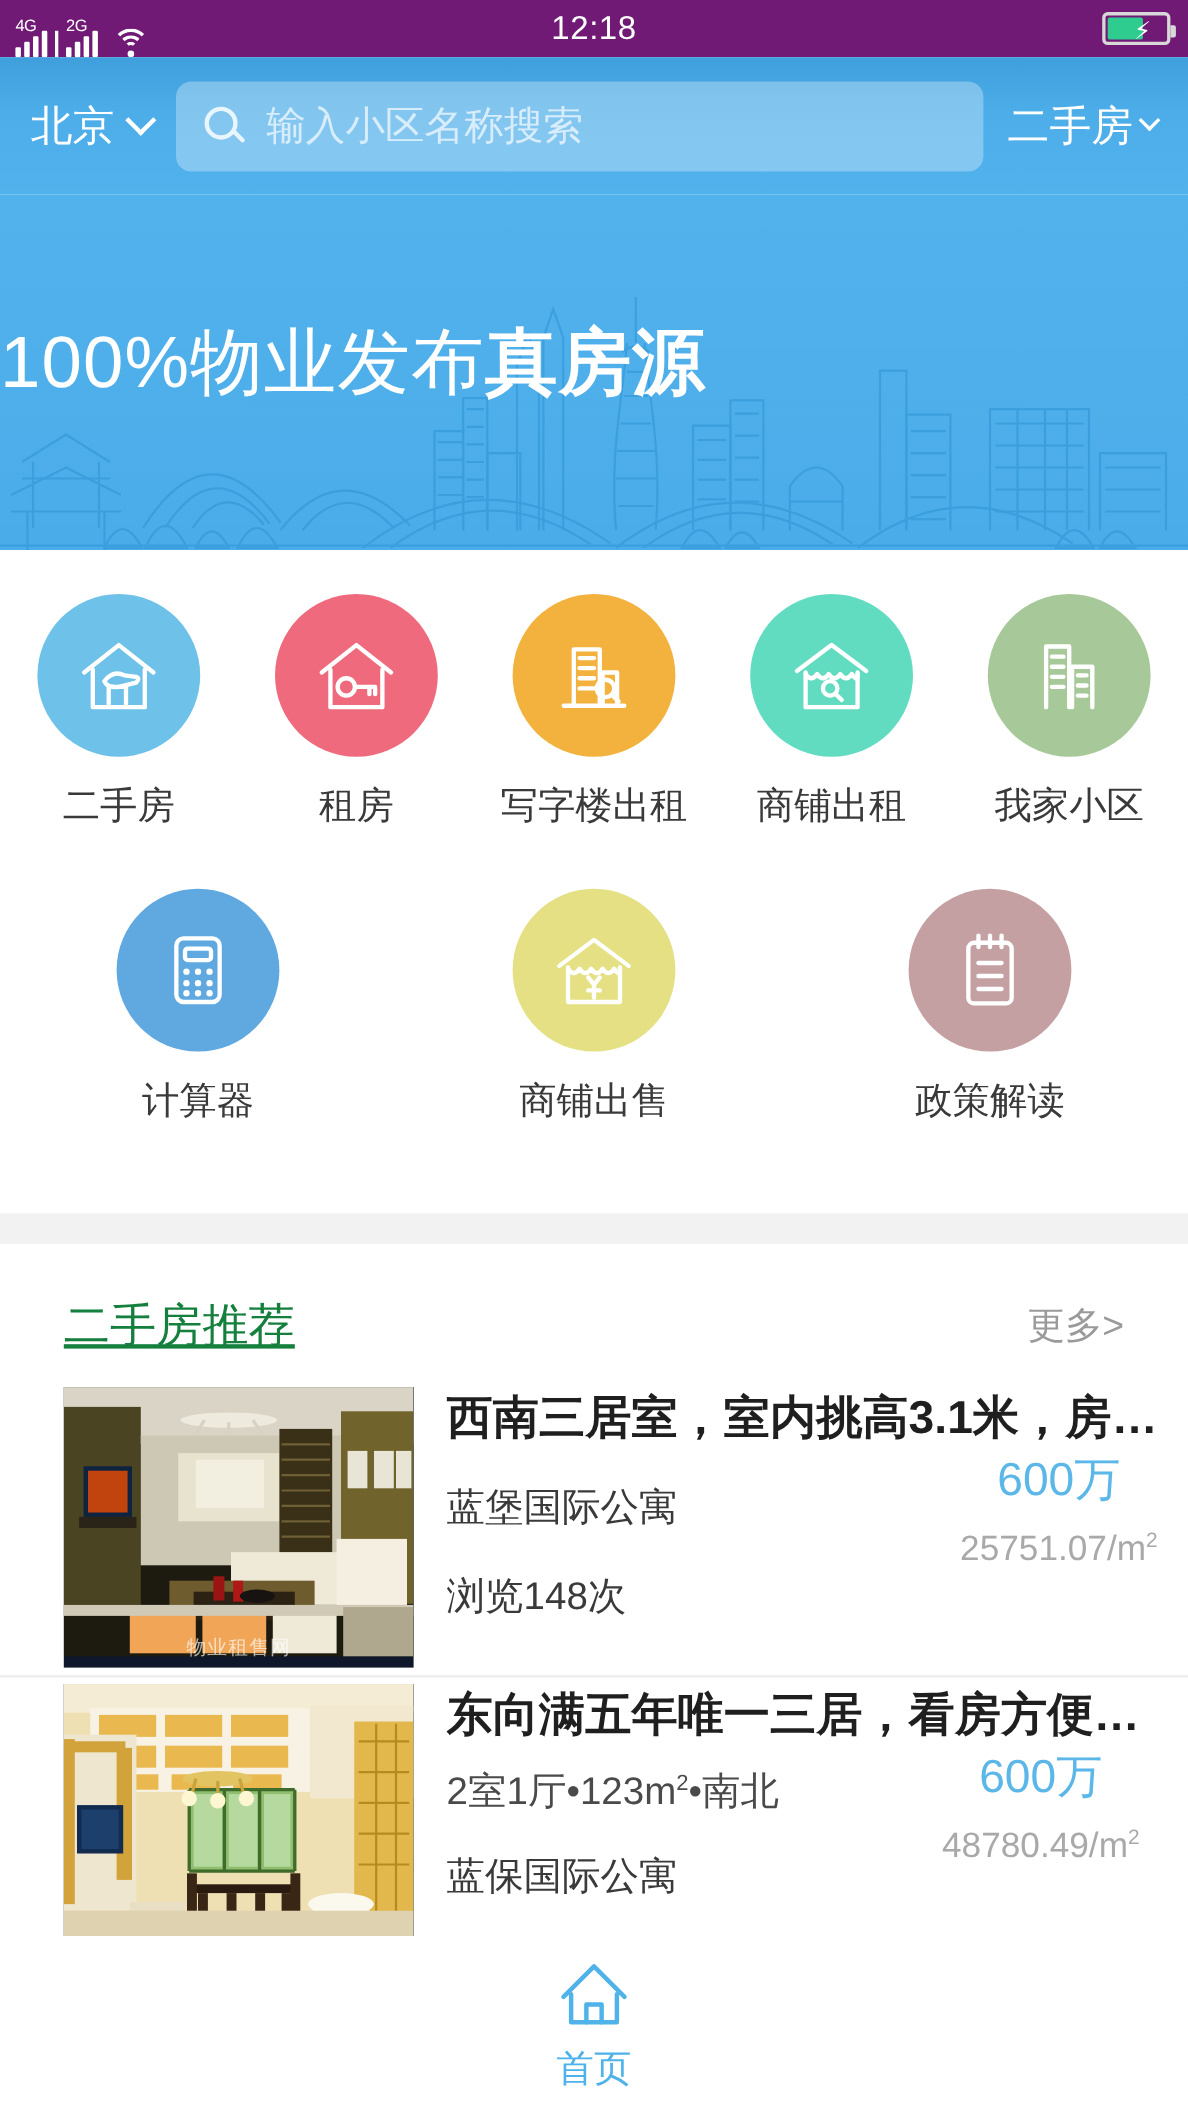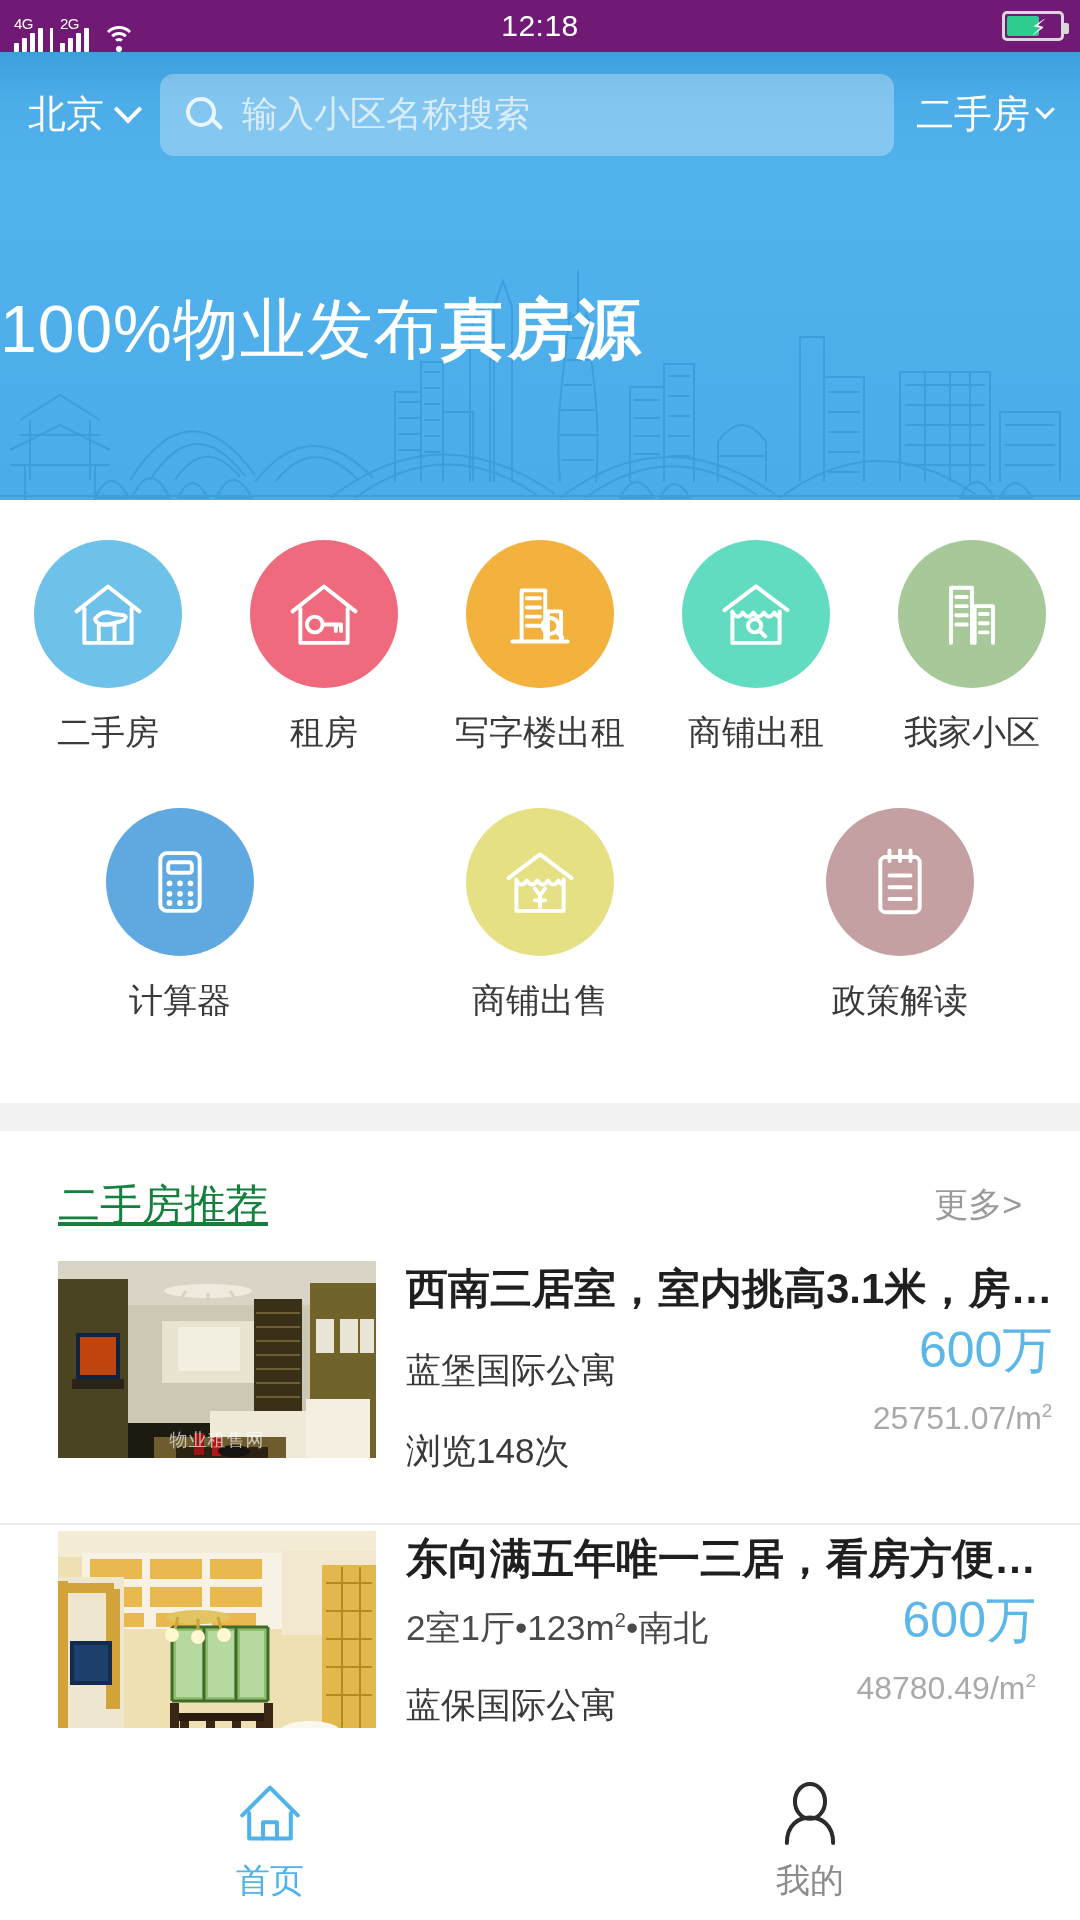--- a/index.html
+++ b/index.html
@@ -88,33 +88,33 @@
 
   
   .sec-head{ position:absolute; top:1160px; left:0; width:1080px; height:90px;
              display:flex; align-items:center; padding:0 58px; }
   .sec-title{ font-size:42px; color:#15803d;text-decoration:underline; }
   .sec-more{ margin-left:auto; font-size:34px; color:#9a9a9a; }
 
   .list{ position:absolute; top:1255px; left:0; width:1080px; }
   .item{ position:relative; display:flex; padding:0 58px; height:268px; }
   .item + .item{ border-top:2px solid #ededed; }
-  .thumb{ width:318px; height:197px; flex:none; margin-top:6px; position:relative; overflow:hidden;
+  .thumb{ width:318px; height:255px; flex:none; margin-top:6px; position:relative; overflow:hidden;
           background:#0f172a; }
   .thumb svg{ width:318px; height:245px; display:block; }
   .wm{ position:absolute; left:50%; bottom:6px; transform:translateX(-50%);
        color:rgba(255,255,255,.65); font-size:18px; white-space:nowrap; letter-spacing:1px; }
   .info{ flex:1; padding-left:30px; padding-top:6px; position:relative; }
   .i-title{ font-size:42px; font-weight:bold; color:#1f1f1f; white-space:nowrap; overflow:hidden; }
   .i-spec{ margin-top:18px; font-size:35px; color:#4a4a4a; }
   .i-spec sup{ font-size:20px; }
   .i-comm{ margin-top:30px; font-size:35px; color:#3a3a3a; }
   .i-views{ margin-top:34px; font-size:35px; color:#3a3a3a; }
   .i-price{ position:absolute; right:0; top:62px; text-align:right; }
-  .p-total{ font-size:50px; color:#5cb7e9; }
+  .p-total{ font-size:42px; color:#5cb7e9;text-align:center; }
   .p-unit{ margin-top:16px; font-size:32px; color:#a9a9a9; }
   .p-unit sup{ font-size:19px; }
 
   
   .tabbar{ position:absolute; bottom:0; left:0; width:1080px; height:160px; background:#fff;
            display:flex; }
   .tab{ flex:1; display:flex; flex-direction:column; align-items:center; justify-content:center; gap:8px; }
   .tab svg{ width:74px; height:74px; }
   .tab .tlabel{ font-size:34px; }
   .tab.active .tlabel{ color:#4fb3ea; }
@@ -492,22 +492,15 @@
 
   <div class="tabbar">
     <div class="tab active">
       <svg viewBox="0 0 64 64" fill="none" stroke="#4fb3ea" stroke-width="3.5" stroke-linecap="round" stroke-linejoin="round">
         <path d="M8 34 L32 10 L56 34"></path>
         <path d="M14 32 v22 h36 v-22"></path>
         <path d="M26 54 v-14 h12 v14"></path>
       </svg>
       <div class="tlabel">首页</div>
     </div>
-    <div class="tab inactive">
-      <svg viewBox="0 0 64 64" fill="none" stroke="#2b2b2b" stroke-width="3.5" stroke-linecap="round" stroke-linejoin="round">
-        <ellipse cx="32" cy="22" rx="13" ry="15"></ellipse>
-        <path d="M12 58 C12 42 22 36 32 36 C42 36 52 42 52 58"></path>
-      </svg>
-      <div class="tlabel">我的</div>
-    </div>
   </div>
 
 </div>
 
 </body></html>

